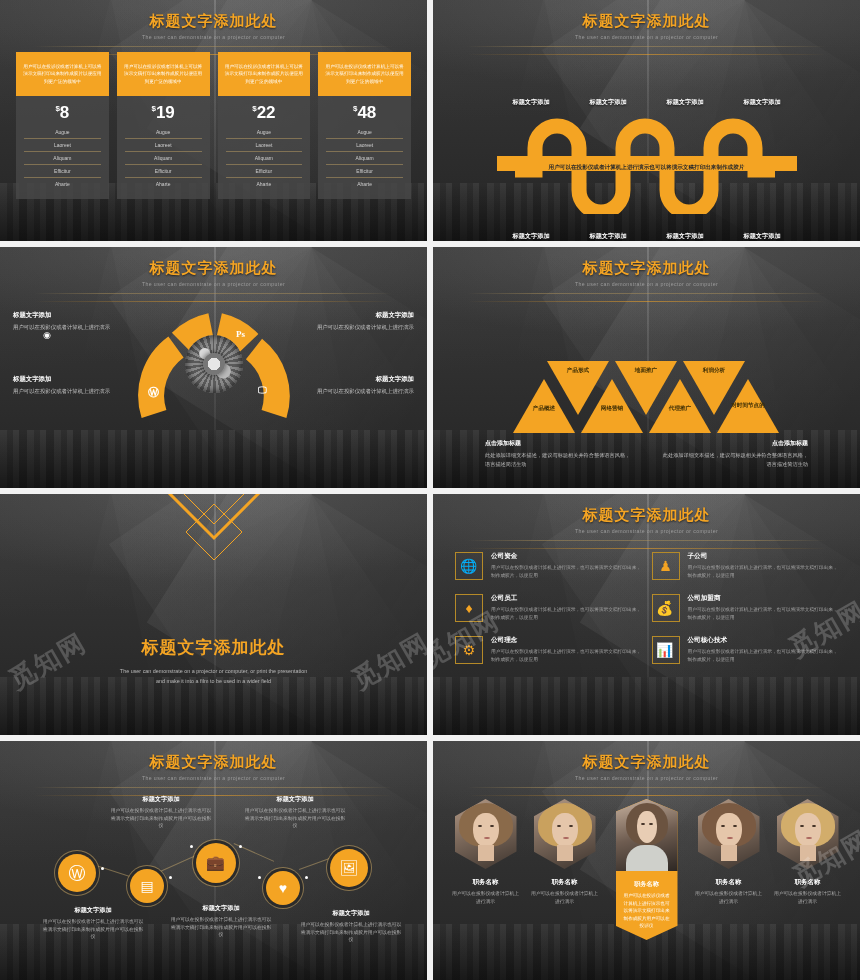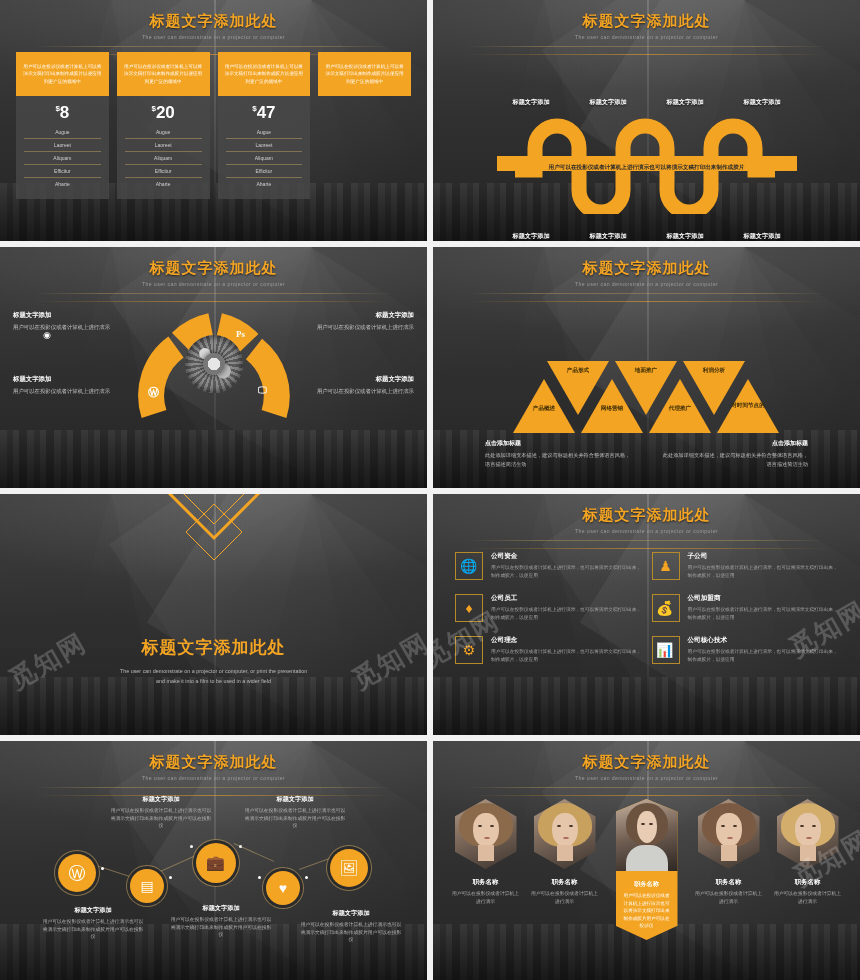--- a/index.html
+++ b/index.html
@@ -242,45 +242,55 @@
             <div>Laoreet</div>
             <div>Aliquam</div>
             <div>Efficitur</div>
             <div>Aharte</div>
           </div>
         </div>
       </div>
       <div class="pcard">
         <div class="cap">用户可以在投影仪或者计算机上可以将演示文稿打印出来制作成胶片以便应用到更广泛的领域中</div>
         <div class="body">
-          <div class="price"><sup>$</sup><span>20</span></div>
+          <div class="price"><sup>$</sup><span>19</span></div>
           <div class="plist">
             <div>Augue</div>
             <div>Laoreet</div>
             <div>Aliquam</div>
             <div>Efficitur</div>
             <div>Aharte</div>
           </div>
         </div>
       </div>
       <div class="pcard">
         <div class="cap">用户可以在投影仪或者计算机上可以将演示文稿打印出来制作成胶片以便应用到更广泛的领域中</div>
         <div class="body">
-          <div class="price"><sup>$</sup><span>47</span></div>
+          <div class="price"><sup>$</sup><span>22</span></div>
           <div class="plist">
             <div>Augue</div>
             <div>Laoreet</div>
             <div>Aliquam</div>
             <div>Efficitur</div>
             <div>Aharte</div>
           </div>
         </div>
       </div>
       <div class="pcard">
         <div class="cap">用户可以在投影仪或者计算机上可以将演示文稿打印出来制作成胶片以便应用到更广泛的领域中</div>
+        <div class="body">
+          <div class="price"><sup>$</sup><span>48</span></div>
+          <div class="plist">
+            <div>Augue</div>
+            <div>Laoreet</div>
+            <div>Aliquam</div>
+            <div>Efficitur</div>
+            <div>Aharte</div>
+          </div>
+        </div>
       </div>
     </div>
   </div>
 
   <div class="slide">
     <div class="bg"></div>
     <div class="rays">
         <i></i>
         <i></i>
         <i></i>

